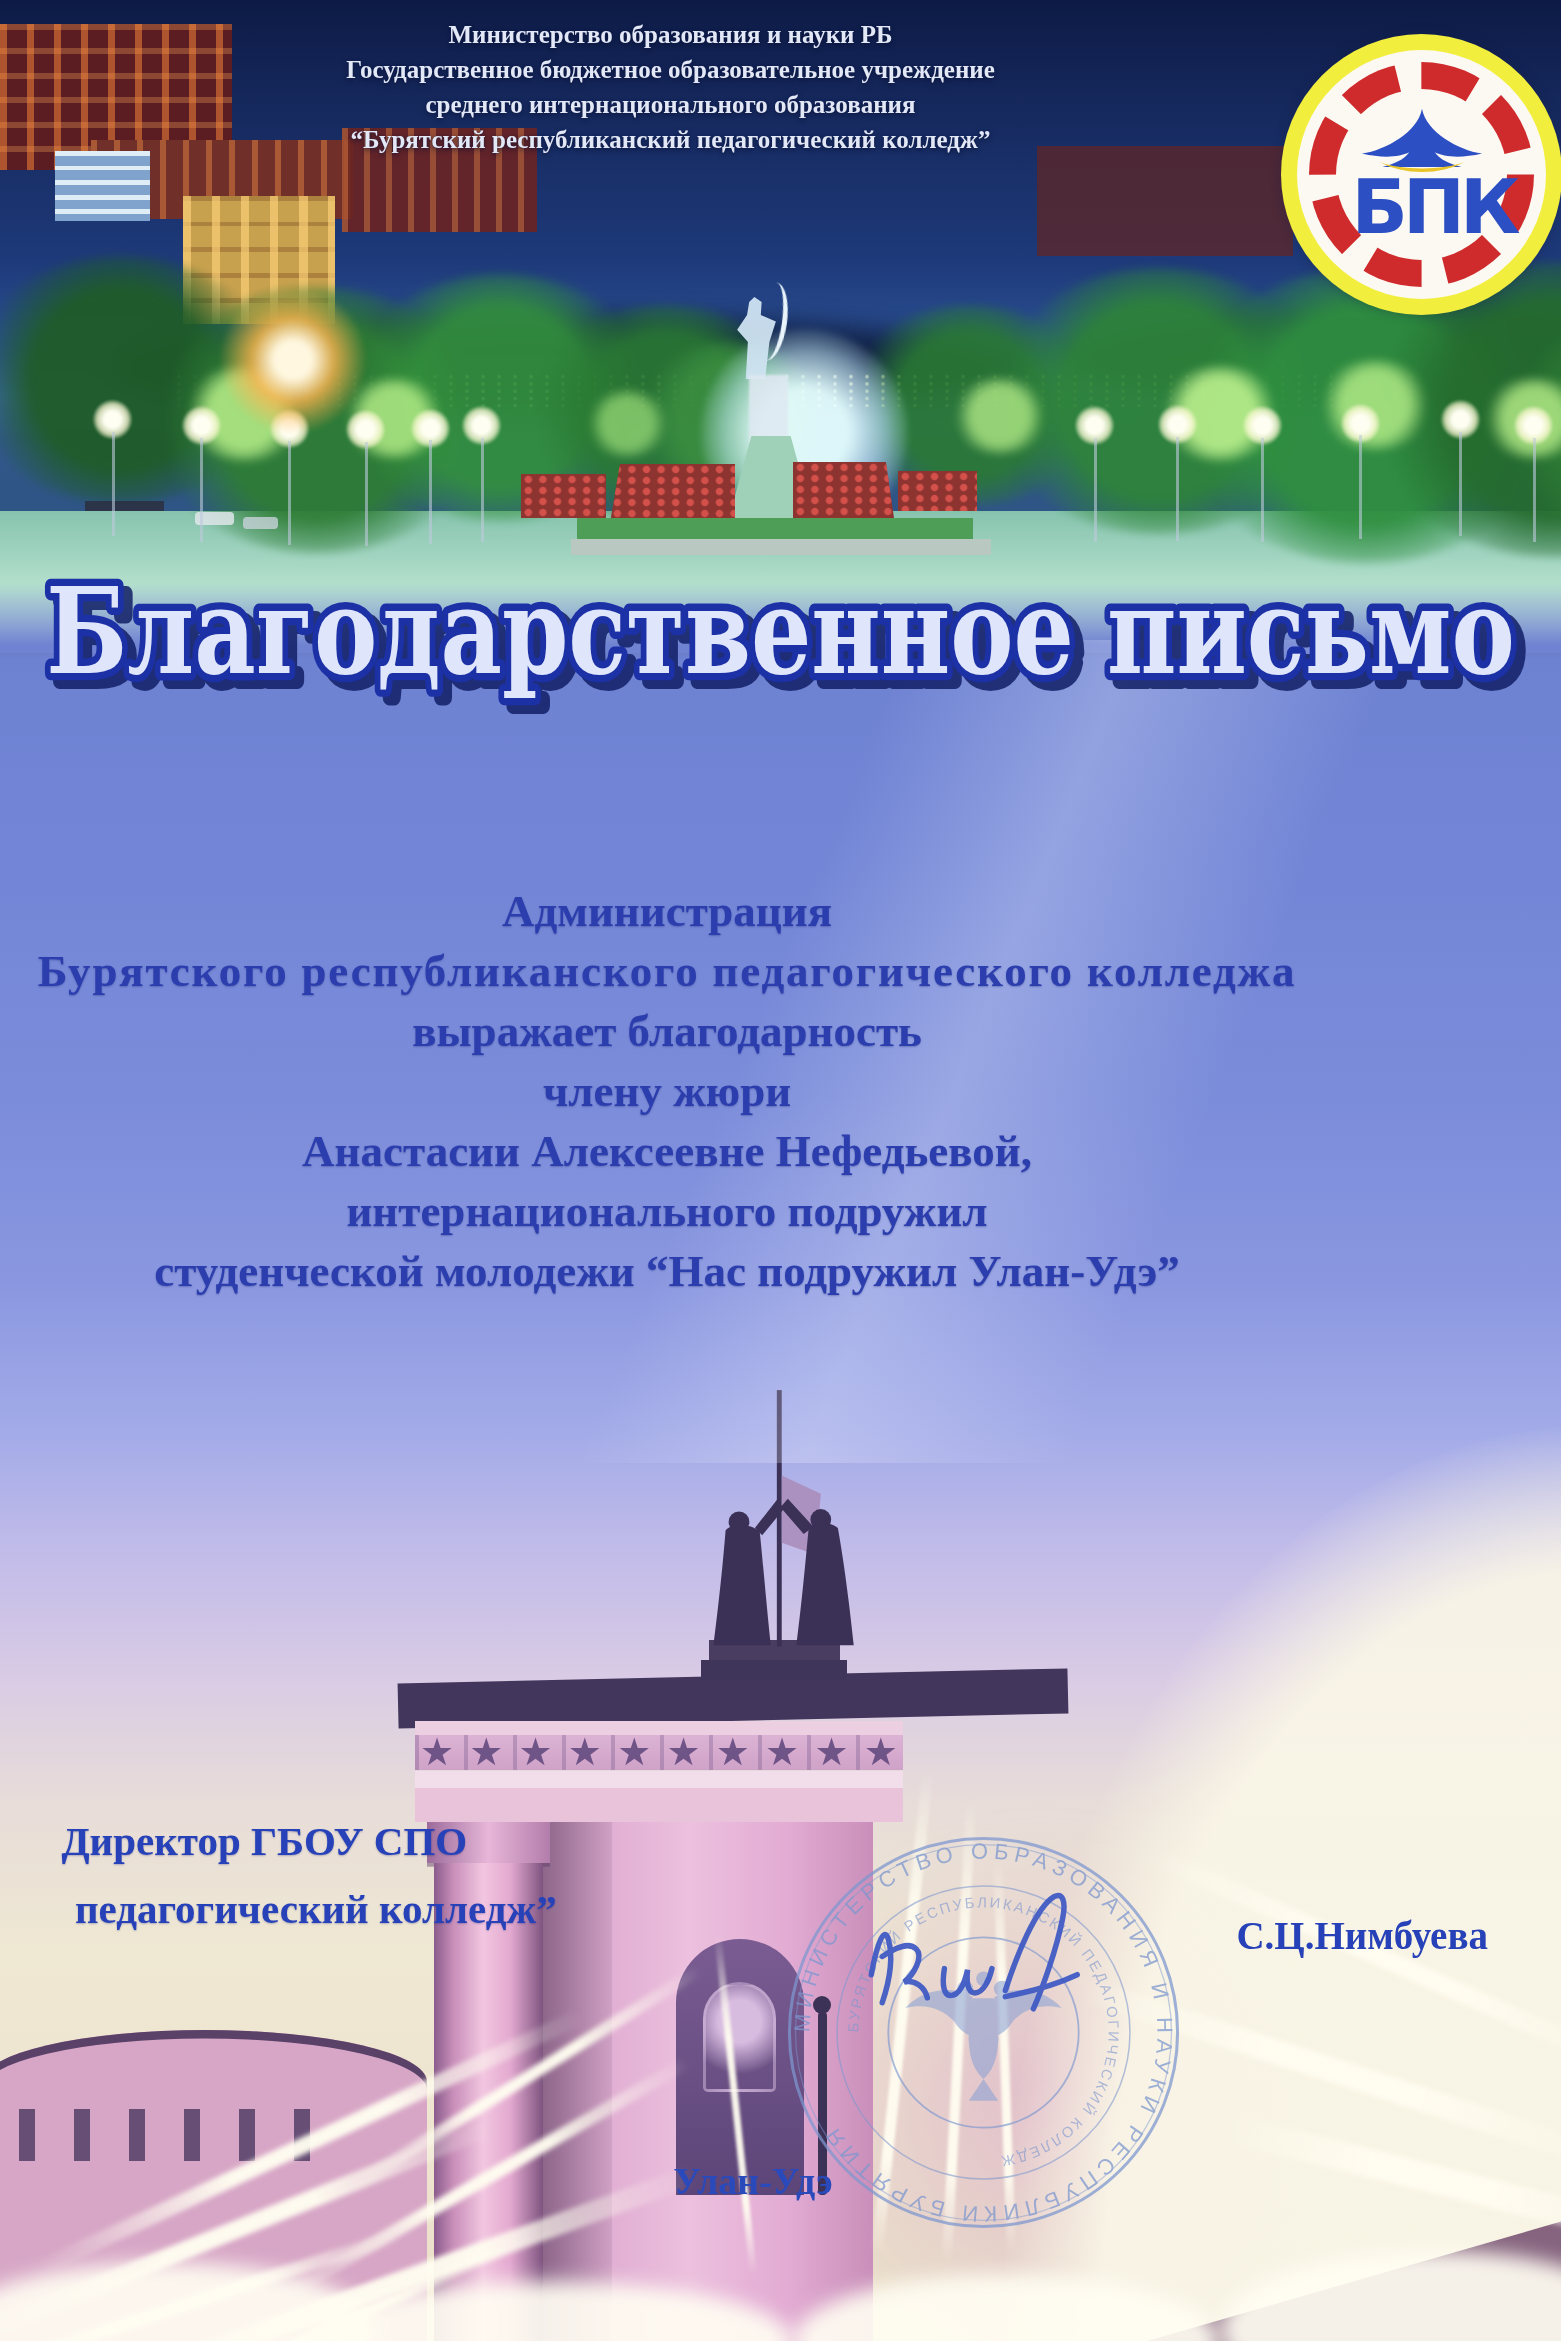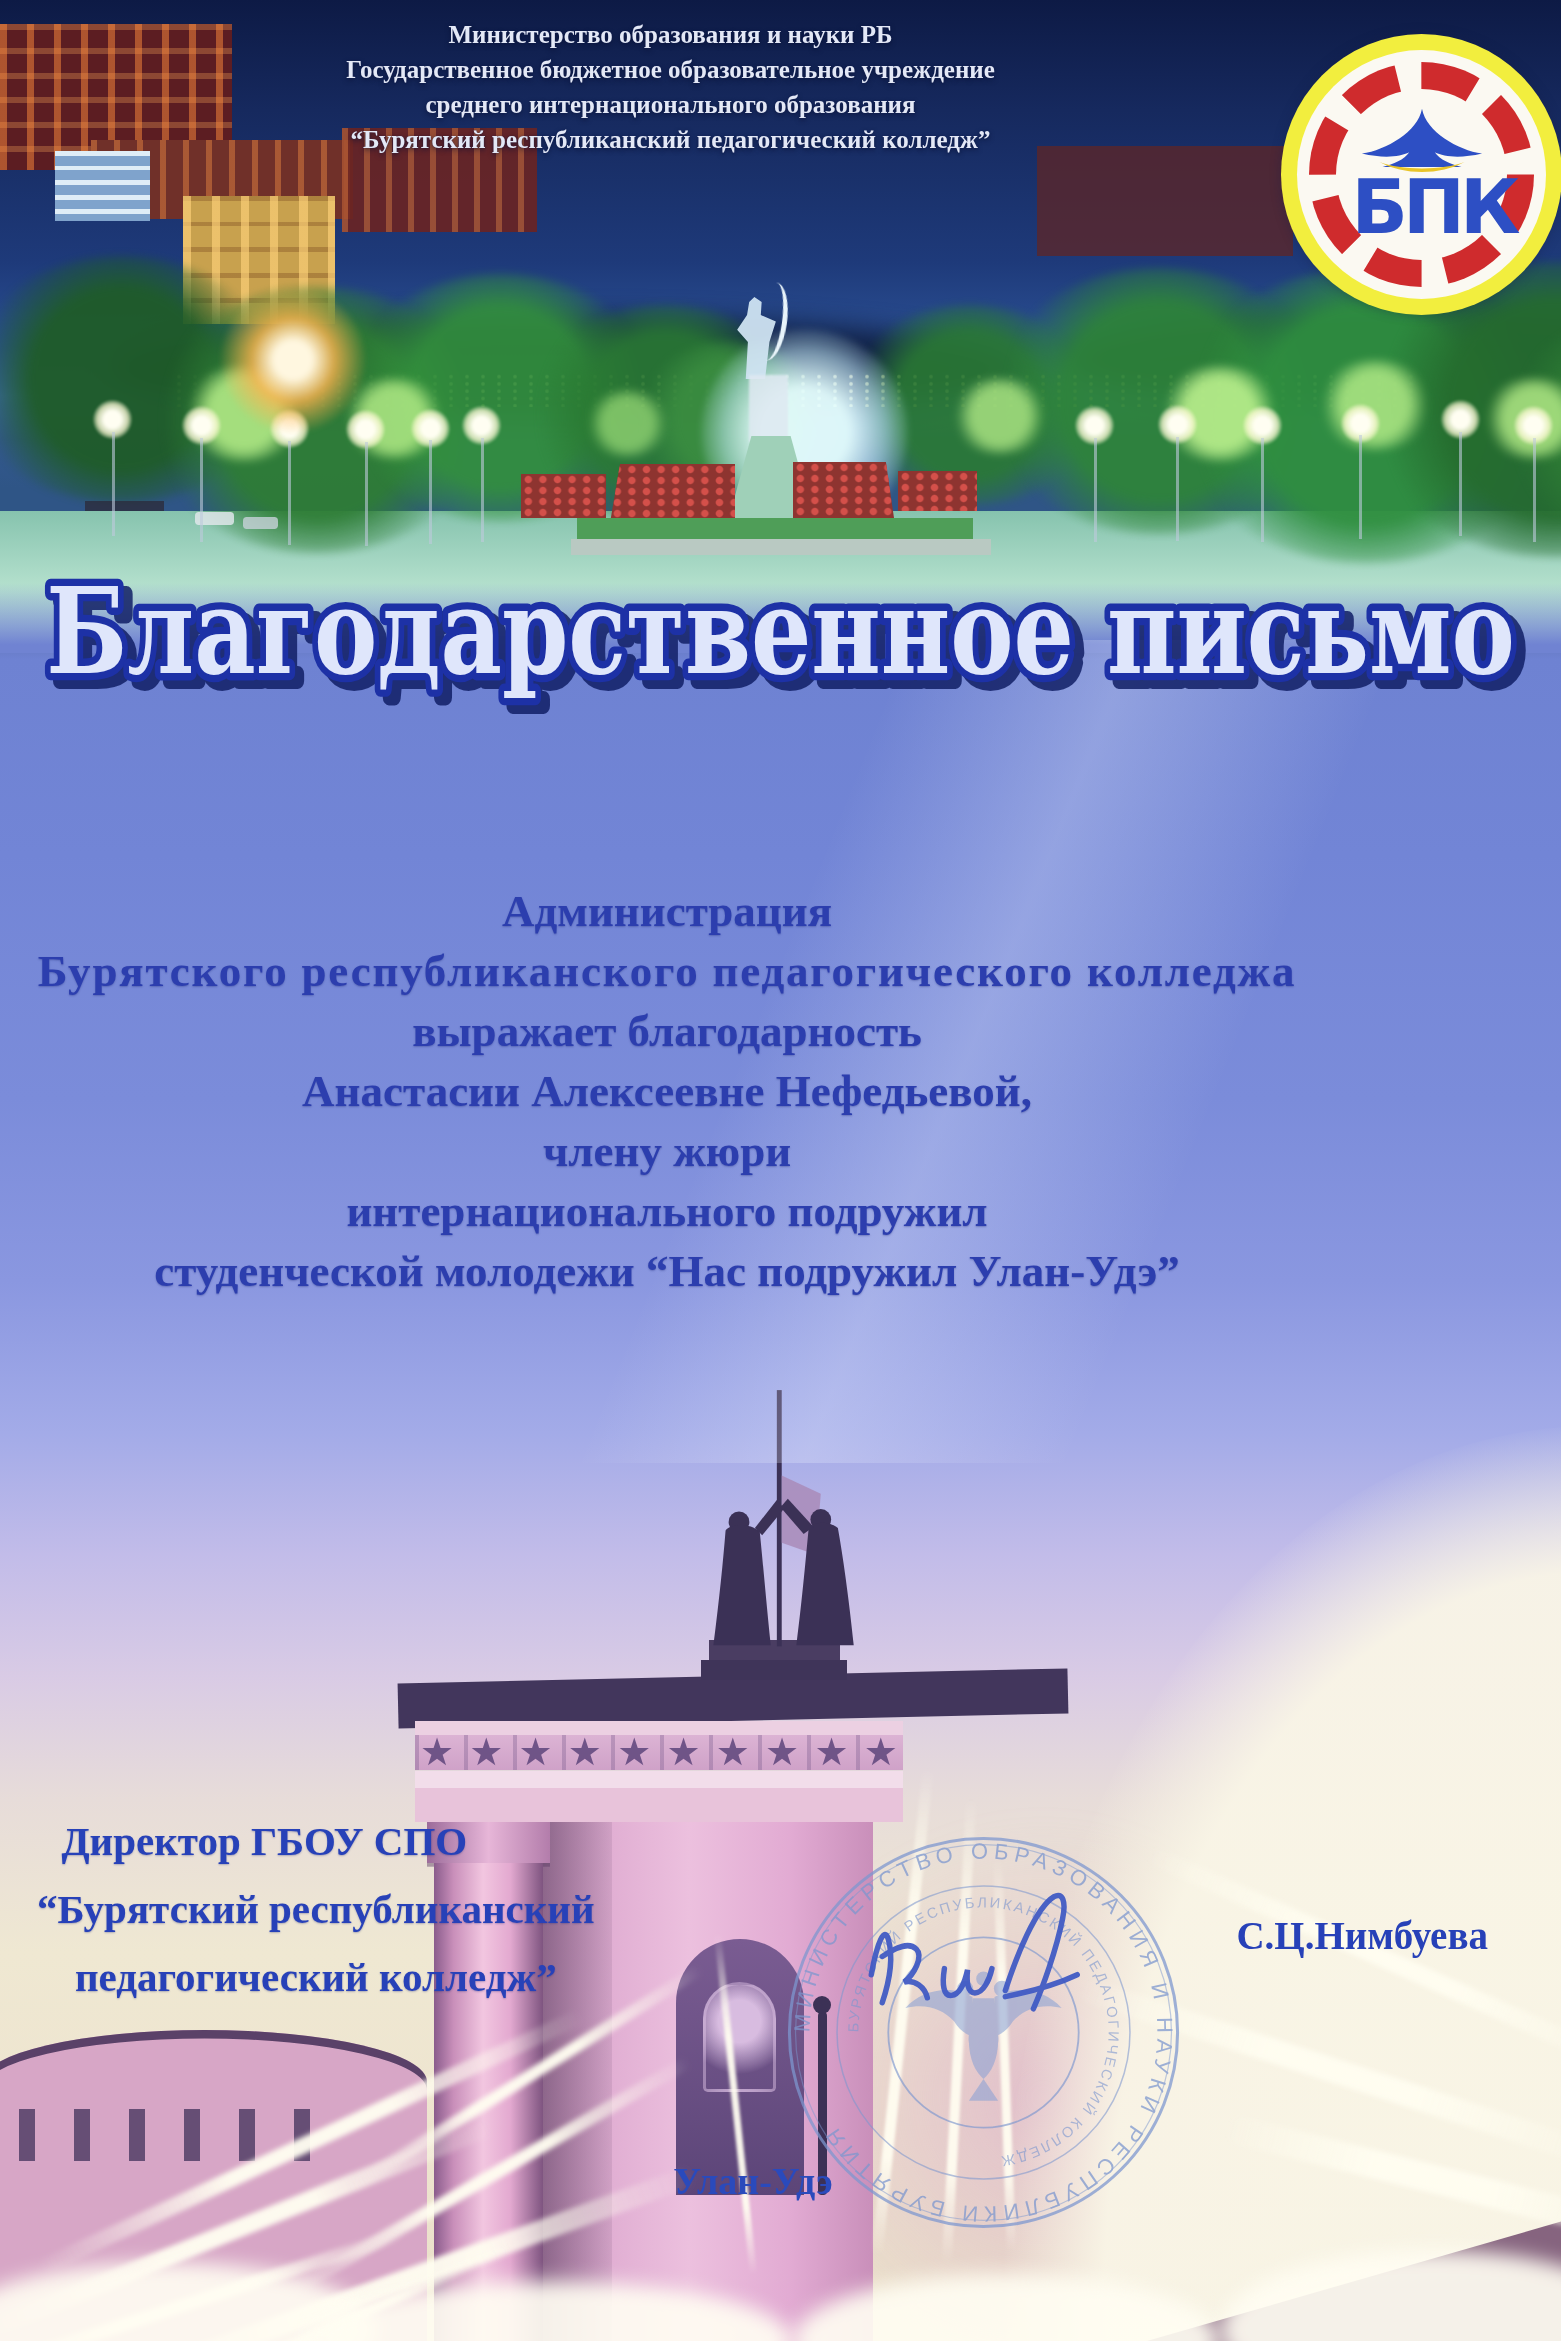--- a/index.html
+++ b/index.html
@@ -298,29 +298,28 @@
 
   <svg class="title-svg" width="1561" height="195" viewBox="0 0 2560 320">
     <text x="1294" y="240" text-anchor="middle" font-family="DejaVu Serif, serif" font-weight="bold" font-size="198" textLength="2410" lengthAdjust="spacingAndGlyphs" fill="#111f66" stroke="#111f66" stroke-width="26" stroke-linejoin="round" opacity="0.85">Благодарственное письмо</text>
     <text x="1280" y="226" text-anchor="middle" font-family="DejaVu Serif, serif" font-weight="bold" font-size="198" textLength="2410" lengthAdjust="spacingAndGlyphs" fill="#dfe6fb" stroke="#1d31a6" stroke-width="24" stroke-linejoin="round" paint-order="stroke fill">Благодарственное письмо</text>
   </svg>
 
   <div class="bodytxt">
     <div>Администрация</div>
     <div class="wide">Бурятского республиканского педагогического колледжа</div>
     <div>выражает благодарность</div>
+    <div>члену жюри</div>
     <div>Анастасии Алексеевне Нефедьевой,</div>
-    <div>члену жюри</div>
     <div>интернационального подружил</div>
     <div>студенческой молодежи “Нас подружил Улан-Удэ”</div>
   </div>
 
   <div class="director">
     <div class="l1">Директор ГБОУ СПО</div>
-    <div class="l2">“Бурятский республиканский</div>
     <div class="l3">педагогический колледж”</div>
   </div>
   <div class="signame">С.Ц.Нимбуева</div>
 
   <svg class="seal" width="415" height="415" viewBox="0 0 680 680">
     <defs>
       <path id="arcOuter" d="M340,340 m-285,0 a285,285 0 1,1 570,0 a285,285 0 1,1 -570,0"></path>
       <path id="arcInner" d="M340,340 m-205,0 a205,205 0 1,1 410,0 a205,205 0 1,1 -410,0"></path>
     </defs>
     <circle cx="340" cy="340" r="318" fill="none" stroke="#7d97cf" stroke-width="5" opacity="0.9"></circle>

